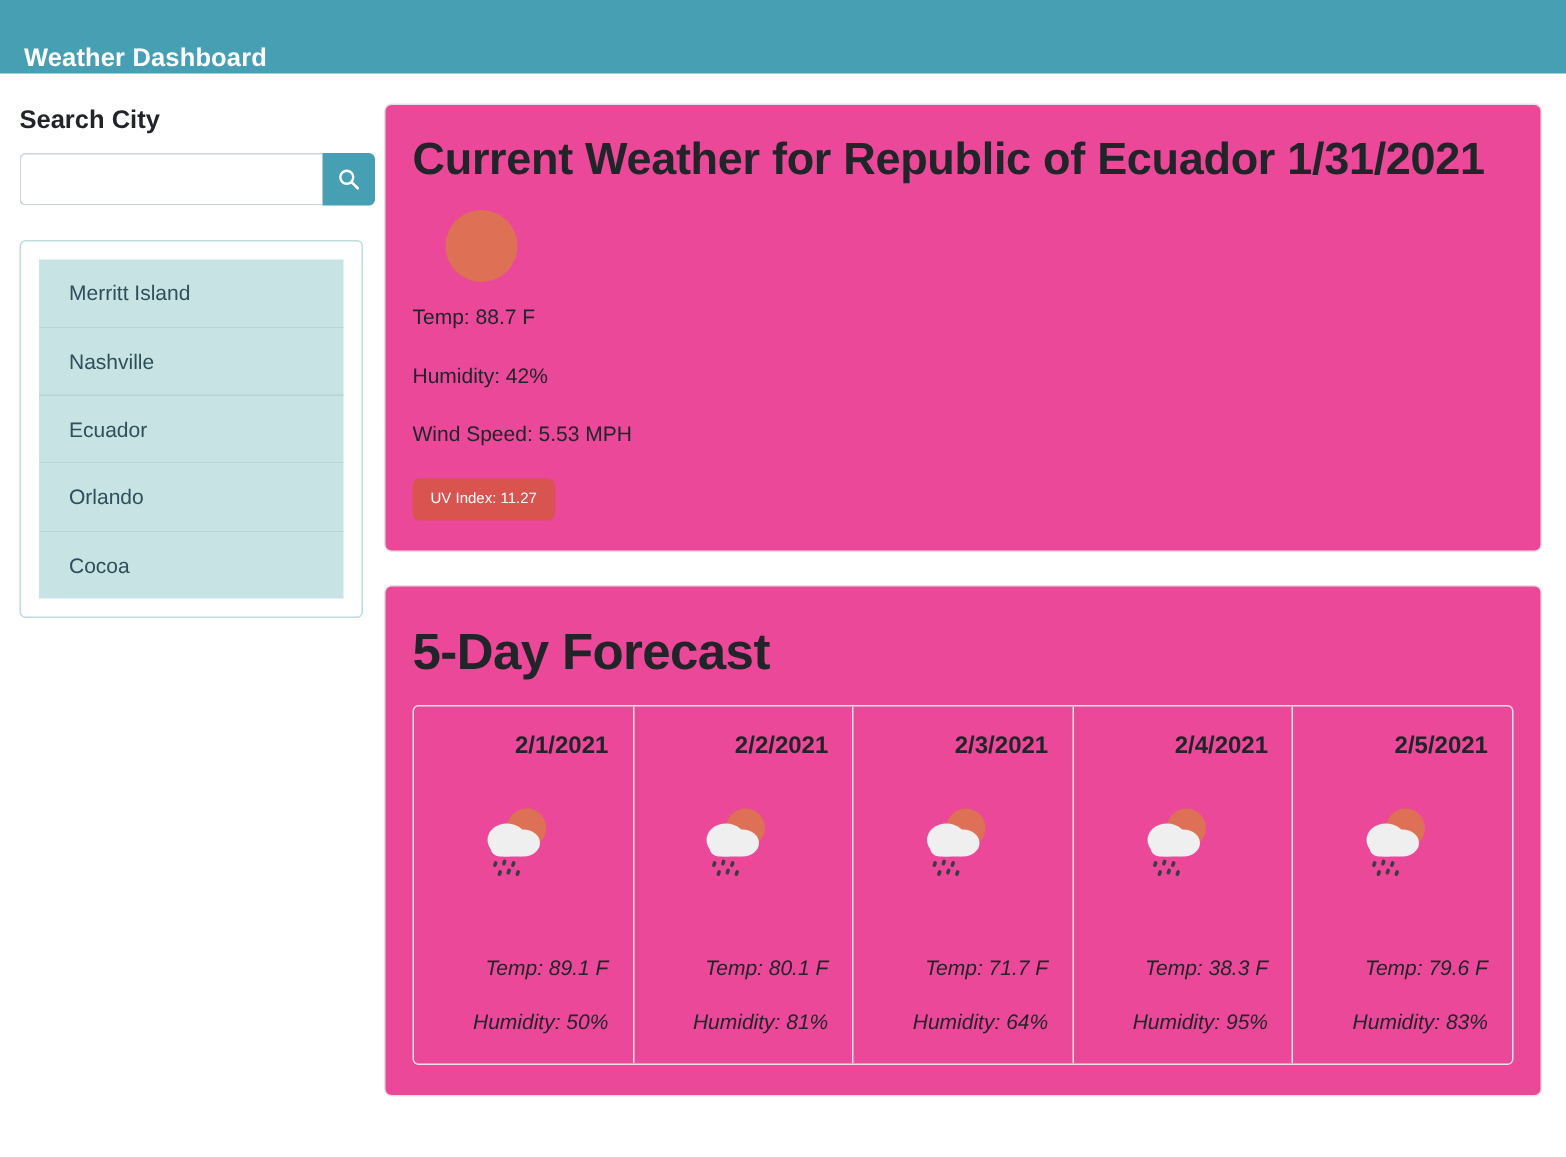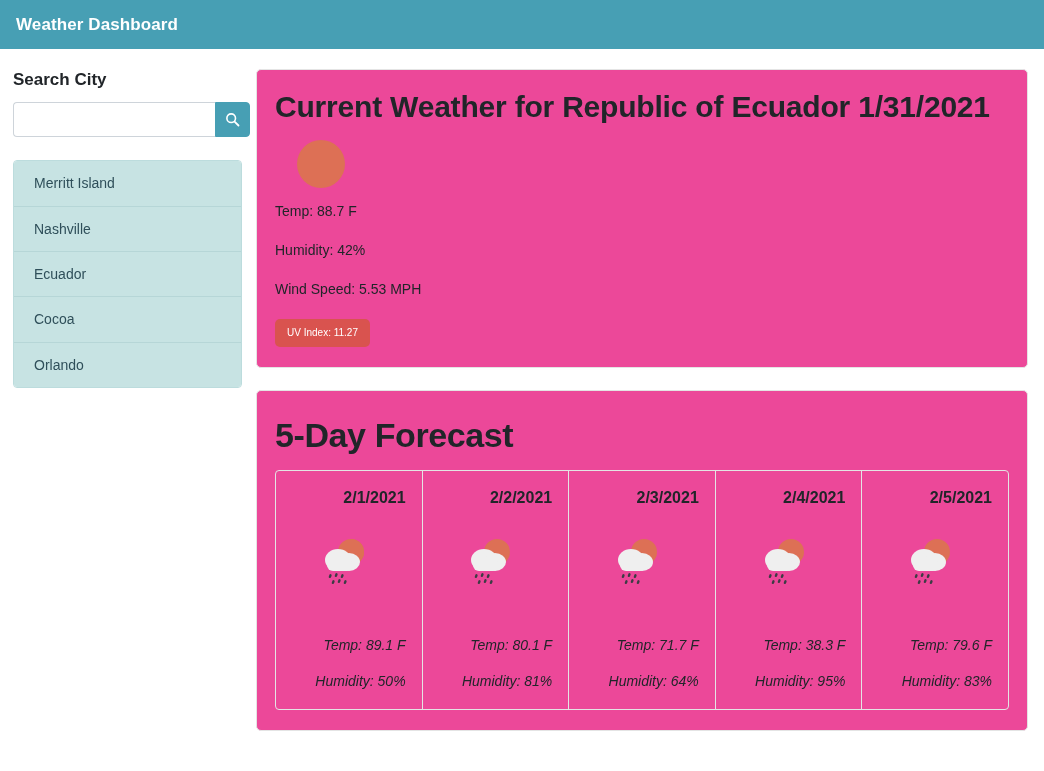--- a/index.html
+++ b/index.html
@@ -12,21 +12,21 @@
     font-family: "Liberation Sans", sans-serif;
     color: #212529;
     overflow: hidden;
   }
 
   
   .app-header {
     height: 49px;
     background: #479fb4;
     display: flex;
-    align-items: center;
+    align-items: flex-end;
     padding: 0 16px;
   }
   .app-header .title {
     color: #ffffff;
     font-size: 17px;
     font-weight: bold;
     letter-spacing: 0.1px;
   }
 
   
@@ -77,21 +77,21 @@
     align-items: center;
     justify-content: center;
     cursor: pointer;
     padding: 0;
   }
   .search-btn svg { display: block; }
 
   .city-list {
     list-style: none;
     margin: 0;
-    padding: 0;
+    padding: 12px;
     border-radius: 4px;
     overflow: hidden;
     border: 1px solid #bcdcdd;
   }
   .city-item {
     background: #c7e3e3;
     color: #2f4f5a;
     font-size: 14px;
     padding: 12px 20px;
     border-bottom: 1px solid #b6d6d7;
@@ -220,22 +220,22 @@
             <line x1="10.2" y1="10.2" x2="14.4" y2="14.4" stroke="#ffffff" stroke-width="1.9" stroke-linecap="round"></line>
           </svg>
         </span>
       </button>
     </div>
 
     <ul class="city-list">
       <li class="city-item">Merritt Island</li>
       <li class="city-item">Nashville</li>
       <li class="city-item">Ecuador</li>
+      <li class="city-item">Orlando</li>
       <li class="city-item">Cocoa</li>
-      <li class="city-item">Orlando</li>
     </ul>
   </div>
 
   <div class="main">
 
     <div class="card current-card">
       <h1 class="current-title">Current Weather for Republic of Ecuador 1/31/2021</h1>
       <div class="sun-icon"></div>
       <p class="metric">Temp: 88.7 F</p>
       <p class="metric">Humidity: 42%</p>

